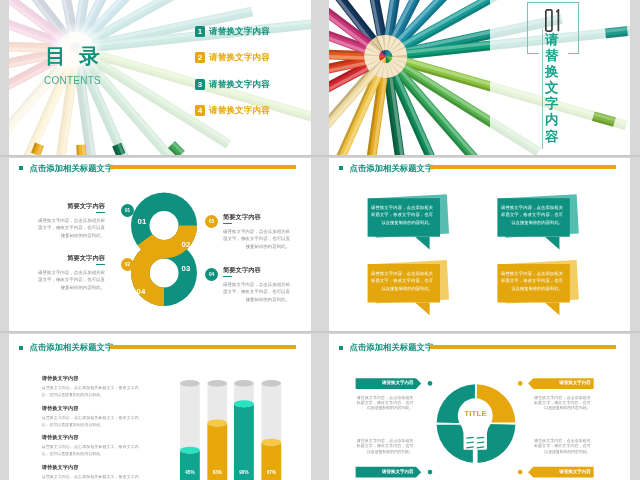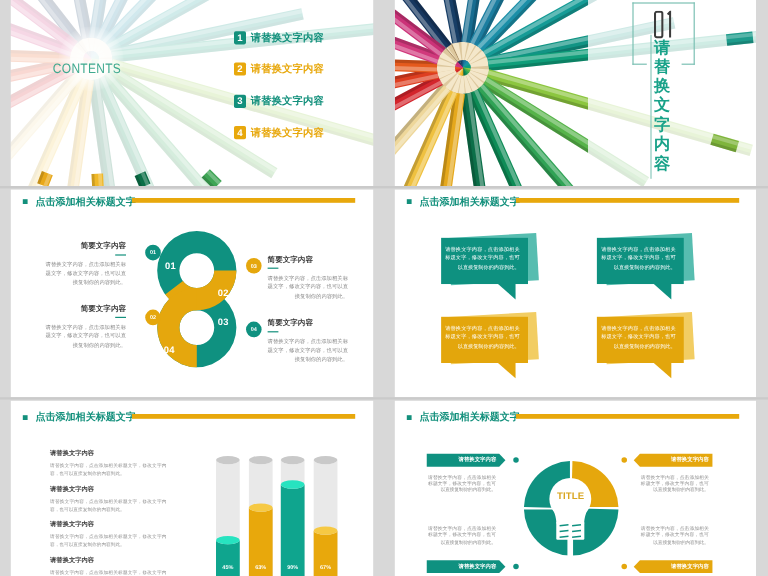--- a/index.html
+++ b/index.html
@@ -332,20 +332,21 @@
         <path d="M75.8,144.7L76.4,155.7L73.3,155.8L72.7,144.8 Z" fill="#fff" opacity=".26"></path>
         <path d="M69.6,145L70.2,156L67.8,156.1L67.2,145.1 Z" fill="#000" opacity=".15"></path>
         <path d="M112.1,142.8L116.4,153L107.5,156.8L103.2,146.6 Z" fill="#0b6f47"></path>
         <path d="M111.1,143.3L115.4,153.4L112.6,154.6L108.3,144.5 Z" fill="#fff" opacity=".26"></path>
         <path d="M105.4,145.7L109.7,155.8L107.5,156.8L103.2,146.6 Z" fill="#000" opacity=".15"></path>
         <path d="M165.9,141L175.8,150.9L168.9,157.8L159,147.9 Z" fill="#3fa555"></path>
         <path d="M165.1,141.8L175,151.7L172.8,153.9L162.9,144 Z" fill="#fff" opacity=".26"></path>
         <path d="M160.7,146.2L170.6,156.1L168.9,157.8L159,147.9 Z" fill="#000" opacity=".15"></path>
       </svg>
     <div class="s1title">
+      <div class="s1cn">目 录</div>
       <div class="s1en">CONTENTS</div>
     </div>
     <div class="tocrow" style="left:186px;top:26px">
       <div class="tocnum" style="background:#13907c">1</div>
       <div class="toctxt" style="color:#13907c">请替换文字内容</div>
     </div>
     <div class="tocrow" style="left:186px;top:52px">
       <div class="tocnum" style="background:#e8a80c">2</div>
       <div class="toctxt" style="color:#e8a80c">请替换文字内容</div>
     </div>

